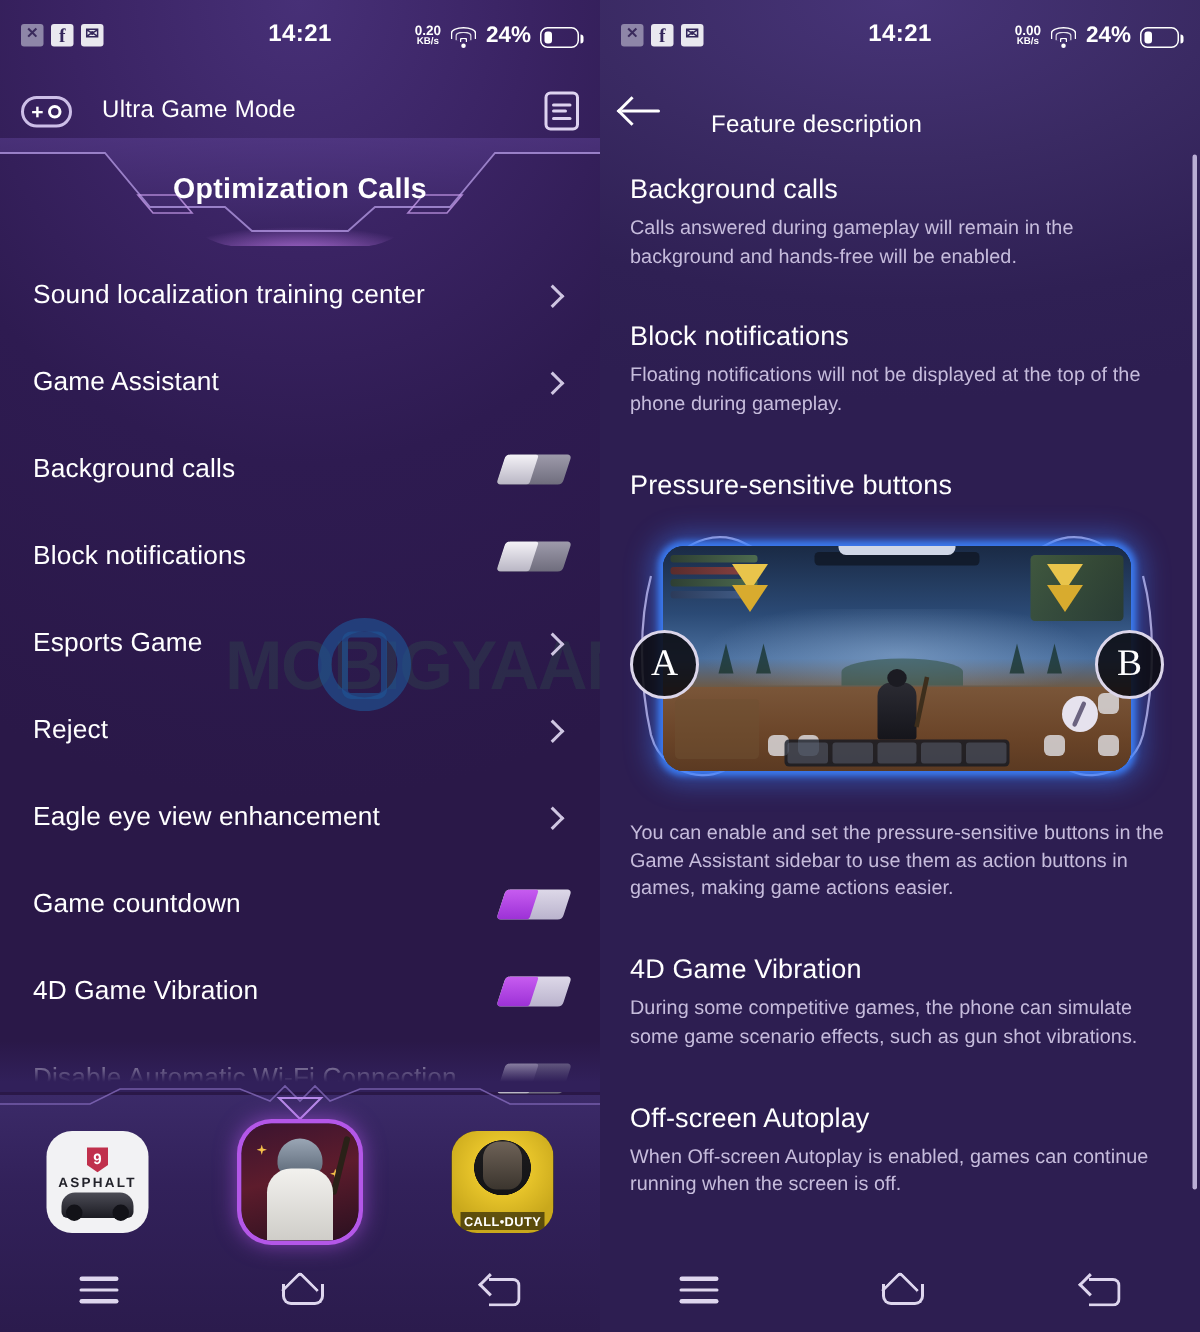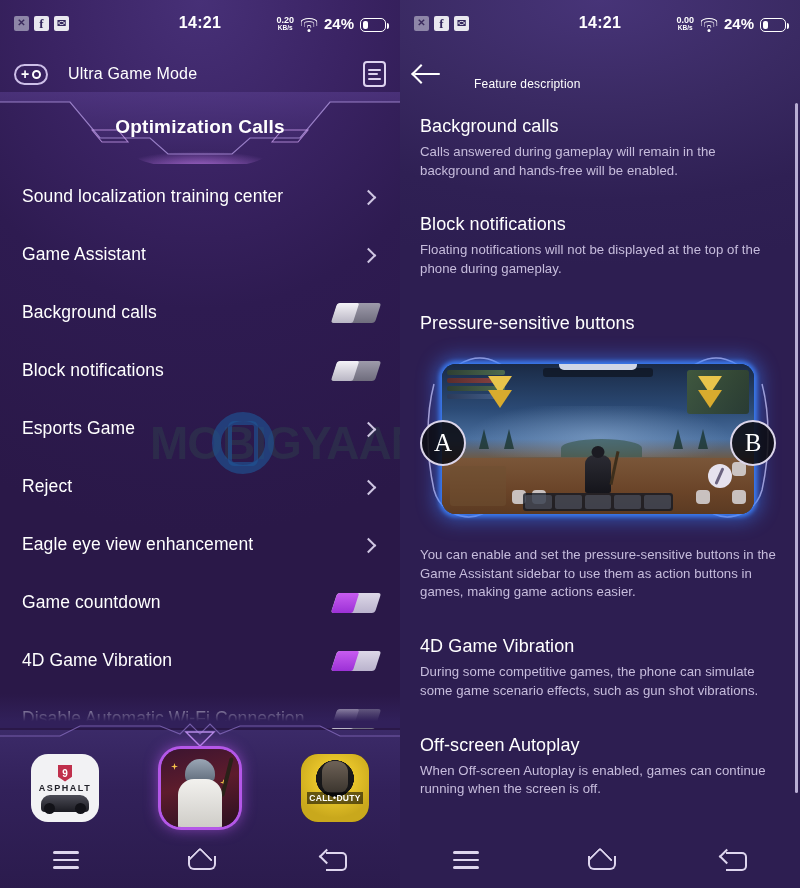--- a/index.html
+++ b/index.html
@@ -66,21 +66,21 @@
   .doc-icon{ margin-left:auto; width:23px; height:26px; border:2px solid #ded3f0;
      border-radius:4px; display:flex; flex-direction:column; justify-content:center;
      align-items:center; gap:2.5px; padding:0 3px; }
   .doc-icon span{ display:block; height:2px; background:#ded3f0; border-radius:1px; width:100%; }
   .doc-icon span:nth-child(2){ width:75%; margin-right:auto; }
   .back-arrow{ width:30px; height:22px; position:relative; flex:none; }
   .back-arrow::before{ content:""; position:absolute; left:0; top:10px; width:26px; height:2.2px;
      background:#fff; border-radius:2px; }
   .back-arrow::after{ content:""; position:absolute; left:0px; top:4px; width:12px; height:12px;
      border-left:2.2px solid #fff; border-bottom:2.2px solid #fff; transform:rotate(45deg); }
-  .appbar.right .title{ margin-left:30px; font-size:12px;margin-top:20px; }
+  .appbar.right .title{ margin-left:30px; font-size:16px;margin-top:20px; }
 
   
   .opt-banner{ position:relative; height:58px; z-index:5; }
   .opt-banner svg{ position:absolute; inset:0; width:400px; height:72px; top:-10px; }
   .opt-banner .opt-title{ position:absolute; left:0; right:0; top:14px; text-align:center;
      color:#fff; font-size:19px; font-weight:bold; letter-spacing:.2px; }
 
   
   .watermark{ position:absolute; left:150px; top:412px; width:250px; height:62px; z-index:1;
      pointer-events:none; }
@@ -137,21 +137,21 @@
      background:linear-gradient(180deg,#9aa6b5,#5e6a79); }
   .pubg-body{ position:absolute; left:50%; top:30px; transform:translateX(-50%);
      width:44px; height:48px; border-radius:16px 16px 0 0;
      background:linear-gradient(180deg,#f2f1ee,#cfcdc8); }
   .pubg-gun{ position:absolute; right:10px; top:8px; width:4px; height:40px; background:#2a2118;
      transform:rotate(14deg); border-radius:2px; }
   .pubg-spark{ position:absolute; width:7px; height:7px; background:#f6c24a;
      clip-path:polygon(50% 0,61% 39%,100% 50%,61% 61%,50% 100%,39% 61%,0 50%,39% 39%); }
   
   .app.cod{ background:linear-gradient(180deg,#1d1d1f 0%,#0e0e10 100%); display:flex;
-     flex-direction:column; align-items:center; justify-content:flex-end; padding-bottom:18px; }
+     flex-direction:column; align-items:center; justify-content:flex-end; padding-bottom:2px; }
   .cod-yellow{ position:absolute; inset:0;
      background:radial-gradient(60% 58% at 50% 36%, rgba(0,0,0,0) 46%, #e7c42a 47%, #c9a81c 100%); }
   .cod-face{ position:absolute; left:50%; top:7px; transform:translateX(-50%);
      width:26px; height:32px; border-radius:11px 11px 9px 9px;
      background:linear-gradient(180deg,#6e6257,#3b352e); }
   .cod-word{ position:relative; font-size:8.5px; font-weight:bold; color:#fff;
      letter-spacing:.3px; background:rgba(0,0,0,.55); padding:1px 2px; }
 
   
   .navbar{ position:absolute; bottom:0; left:0; width:400px; height:56px; z-index:7;

